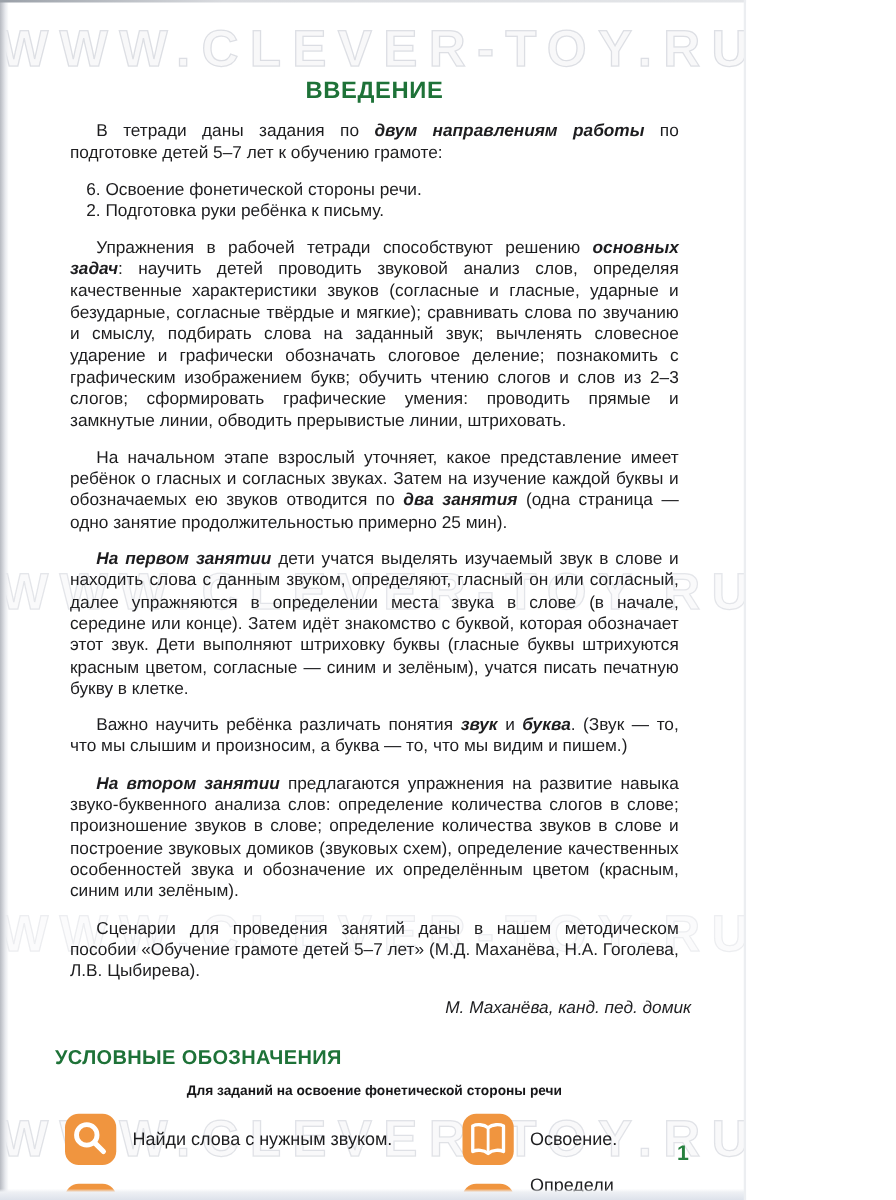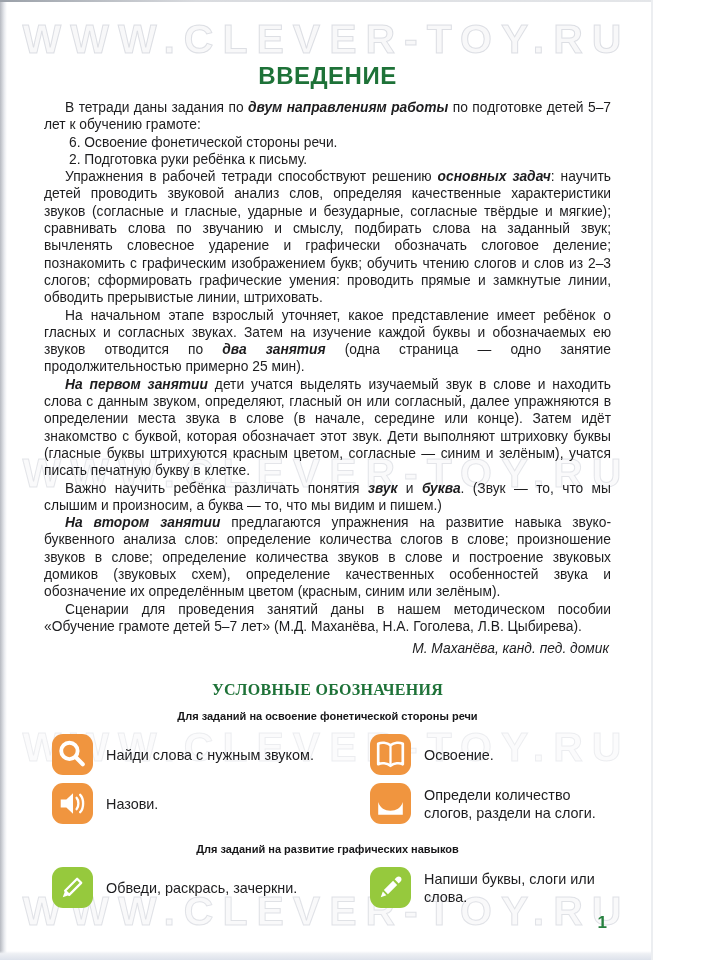--- a/index.html
+++ b/index.html
@@ -1,42 +1,42 @@
 <!DOCTYPE html>
 <html><head>
 <meta charset="utf-8">
 <style>
   html,body{margin:0;padding:0;background:#ffffff;}
-  .page{position:relative;width:653px;height:960px;background:#ffffff;overflow:hidden;
+  .page{position:relative;width:597px;height:960px;background:#ffffff;overflow:hidden;
         font-family:"Liberation Sans","DejaVu Sans",sans-serif;color:#1d1d1f;}
   
   .edge-left{position:absolute;left:0;top:0;bottom:0;width:7px;
              background:linear-gradient(to right,#b7bac1,#e8eaee 60%,rgba(255,255,255,0));}
   .edge-top{position:absolute;left:0;top:0;right:0;height:2px;background:linear-gradient(to right,#9aa0a8,#d9dbdf 30%,#e4e6e9);}
   .edge-bottom{position:absolute;left:0;bottom:0;right:0;height:9px;
                background:linear-gradient(to top,#dde2eb,#eef0f4 70%,rgba(255,255,255,0));}
   .edge-right{position:absolute;right:0;top:0;bottom:0;width:2px;background:#eceef1;}
   
   .wm{position:absolute;left:0;right:0;text-align:center;font-weight:700;font-size:41px;
       letter-spacing:9px;white-space:nowrap;color:rgba(185,190,200,0.10);
       -webkit-text-stroke:1px rgba(170,176,188,0.38);pointer-events:none;user-select:none;}
   .wm-top{top:16px;}
   .wm-mid{top:450px;opacity:.8;}
   .wm-low{top:724px;opacity:.55;}
   .wm-bot{top:888px;opacity:.9;}
 
   .content{position:absolute;left:44px;right:42px;top:62px;}
-  .title{margin:0 0 9px 0;text-align:center;font-size:24px;font-weight:700;
+  .title{margin:0 0 9px 0;text-align:center;font-size:19px;font-weight:700;
          color:#1e7238;letter-spacing:.5px;}
-  .para{margin:0;font-size:13.8px;line-height:17.3px;text-align:justify;text-indent:21px;}
+  .para{margin:12px;font-size:13.8px;line-height:17.3px;text-align:justify;text-indent:21px;}
   .list-item{font-size:13.8px;line-height:17.3px;padding-left:25px;}
   .bi{font-weight:700;font-style:italic;}
   .signature{margin:5px 2px 0 0;font-size:13.8px;line-height:17px;font-style:italic;text-align:right;}
 
-  .legend-title{margin:24px 0 0 0;text-align:center;font-size:16px;font-weight:700;color:#1e7238;letter-spacing:.3px;font-family:Liberation Serif, serif;}
+  .legend-title{margin:24px 0 0 0;text-align:left;font-size:16px;font-weight:700;color:#1e7238;letter-spacing:.3px;}
   .legend-sub{margin:11px 0 12px 0;text-align:center;font-size:11px;font-weight:700;color:#161618;}
   .legend-sub2{margin:19px 0 12px 0;}
   .legend-grid{display:grid;grid-template-columns:318px 1fr;row-gap:8px;padding-left:8px;}
   .legend-item{display:flex;align-items:center;gap:13px;}
   .legend-label{font-size:14.4px;line-height:18px;max-width:246px;}
   .icon{width:41px;height:41px;border-radius:11px;flex:0 0 41px;display:flex;align-items:center;justify-content:center;}
   .icon.orange{background:#f0953f;}
   .icon.green{background:#96c93d;}
   .icon svg{display:block;}
 

